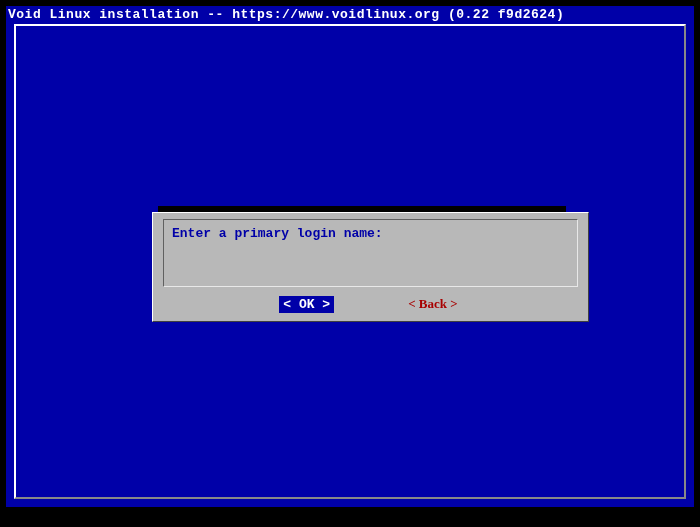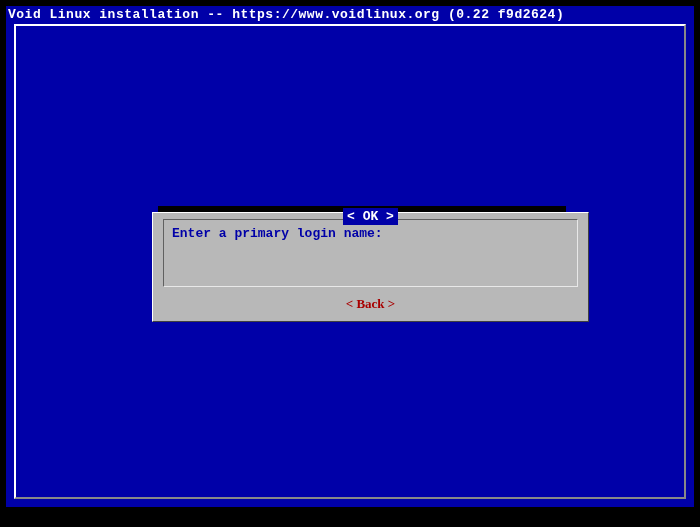--- a/index.html
+++ b/index.html
@@ -100,21 +100,20 @@
     }
     .button-row {
       position: absolute;
       bottom: 8px;
       left: 0;
       right: 0;
       display: flex;
       justify-content: center;
       gap: 70px;
       align-items: center;
-      flex-direction: column;
     }
     .btn {
       font-family: inherit;
       font-size: inherit;
       border: none;
       cursor: pointer;
       padding: 1px 4px;
       font-weight: bold;
     }
     .btn-ok {

